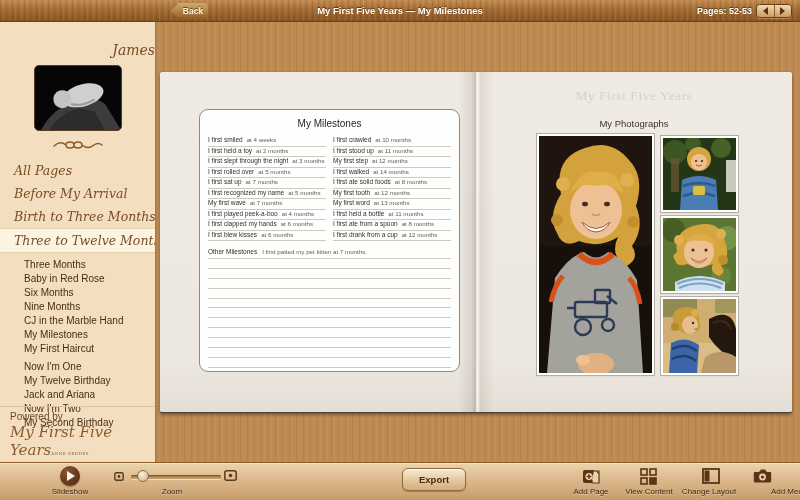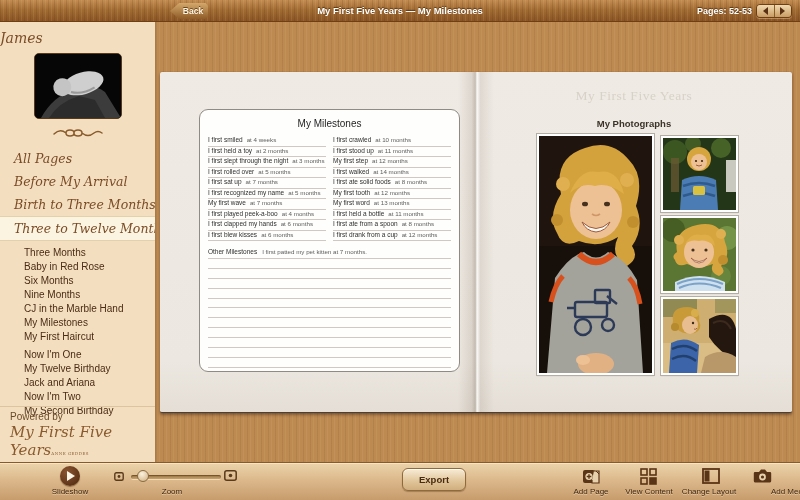--- a/index.html
+++ b/index.html
@@ -49,21 +49,21 @@
   .pager button:first-child { border-right:1px solid #8a5c28; }
   .tri { width:0; height:0; border-style:solid; display:inline-block; }
   .tri-left  { border-width:4px 5px 4px 0; border-color:transparent #5a3014 transparent transparent; }
   .tri-right { border-width:4px 0 4px 5px; border-color:transparent transparent transparent #5a3014; }
 
   
   .sidebar {
     position:absolute; top:22px; left:0; width:156px; height:440px;
     background:#f3dfc0; border-right:1px solid #a87c48; overflow:hidden;
   }
-  .child-name { margin-top:8px; text-align:left; font-family:"DejaVu Serif",serif;
+  .child-name { margin-top:20px; text-align:right; font-family:"DejaVu Serif",serif;
     font-style:italic; font-size:14px; color:#7b4b26; }
   .baby-photo { display:block; margin:7px auto 0; width:88px; height:66px;
     border-radius:5px; overflow:hidden; background:#000; border:1px solid #5a3a1c; cursor:pointer; }
   .baby-photo svg { display:block; width:100%; height:100%; }
   .flourish { display:block; margin:6px auto 2px; width:56px; height:16px; }
 
   .nav { margin-top:6px; }
   .sec { font-family:"DejaVu Serif",serif; font-style:italic; font-size:12.5px;
     color:#7b4b26; padding:4px 0 4px 14px; cursor:pointer; white-space:nowrap; }
   .sec.selected { background:#fbf4e1; border-top:1px solid #e4d1aa; border-bottom:1px solid #e4d1aa; }
@@ -108,21 +108,21 @@
   .mvalue { font-size:6.2px; color:#5c5c5c; white-space:nowrap; }
   .other-row { display:flex; gap:5px; align-items:baseline; height:11px; margin-top:7px;
     border-bottom:1px solid #cfc9c2; }
   .blank-line { height:9.9px; border-bottom:1px solid #cfc9c2; }
 
   
   .watermark { position:absolute; left:316px; top:16px; width:316px; text-align:center;
     font-family:"Liberation Serif",serif; font-size:13.5px; letter-spacing:0.5px;
     color:#d7d1c8; }
   .photos-title { position:absolute; left:316px; top:46px; width:316px; text-align:center;
-    font-size:9.5px; font-weight:bold; color:#3b332a; }
+    font-size:9.5px; font-weight:normal; color:#3b332a; }
   .photo { position:absolute; background:#fff; padding:2px;
     box-shadow:0 0 0 1px #b3ada4, 0 1px 1px rgba(90,70,50,0.25); cursor:pointer; }
   .photo svg { display:block; width:100%; height:100%; }
   .photo-large { left:377px; top:62px;  width:117px; height:241px; }
   .photo-s1    { left:501px; top:64px;  width:77px;  height:76px; }
   .photo-s2    { left:501px; top:144px; width:77px;  height:77px; }
   .photo-s3    { left:501px; top:225px; width:77px;  height:78px; }
 
   
   .toolbar {

